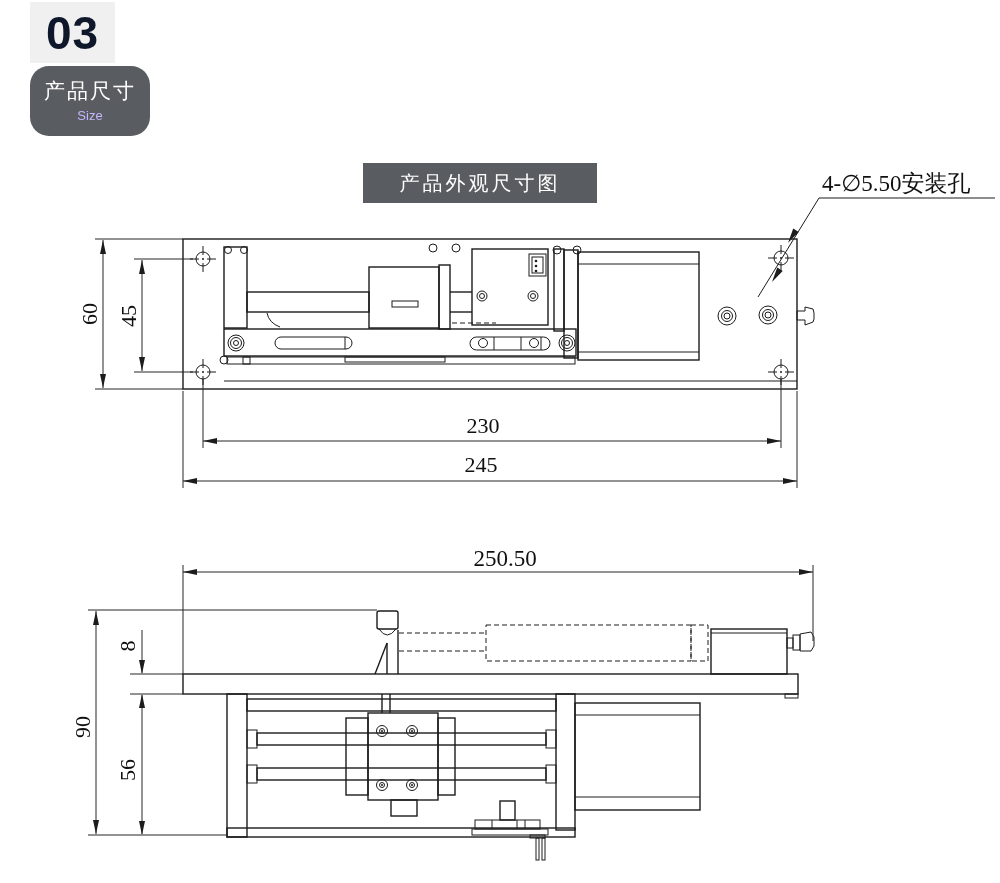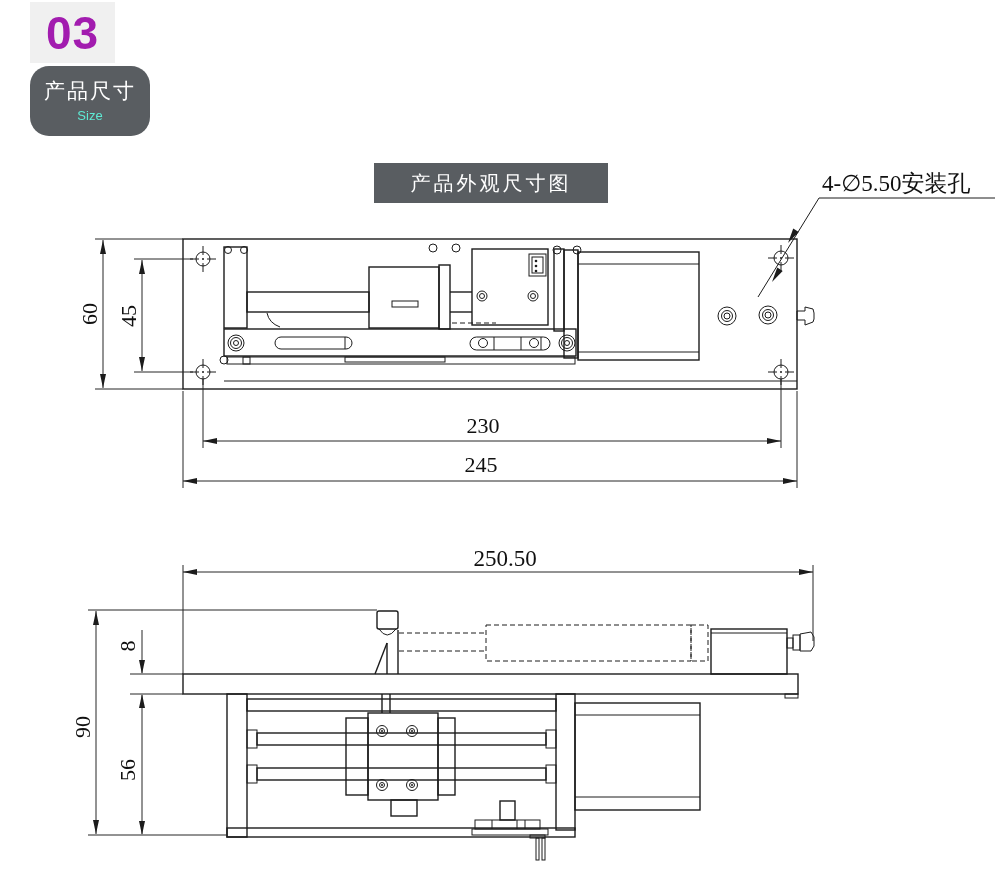--- a/index.html
+++ b/index.html
@@ -1,25 +1,25 @@
 <!DOCTYPE html>
 <html><head>
 <meta charset="utf-8">
 <style>
   html,body{margin:0;padding:0;background:#ffffff;}
   body{width:1000px;height:883px;position:relative;overflow:hidden;
        font-family:"Liberation Sans","DejaVu Sans",sans-serif;}
   .badge{position:absolute;left:30px;top:2px;width:85px;height:61px;
          background:#f0f0f0;display:flex;align-items:center;justify-content:center;}
-  .badge-num{font-size:46px;font-weight:bold;color:#a21caf;letter-spacing:1px;text-align:right;}
+  .badge-num{font-size:46px;font-weight:bold;color:#0f172a;letter-spacing:1px;text-align:right;}
   .panel{position:absolute;left:30px;top:66px;width:120px;height:70px;
          background:#595d61;color:#ffffff;text-align:center;border-radius:19px;}
   .panel-zh{font-size:21px;letter-spacing:2px;margin-top:11px;}
-  .panel-en{font-size:13px;color:#5eead4;margin-top:3px;}
-  .titlebar{position:absolute;left:374px;top:163px;width:234px;height:40px;
+  .panel-en{font-size:13px;color:#c4b5fd;margin-top:3px;}
+  .titlebar{position:absolute;left:363px;top:163px;width:234px;height:40px;
             background:#595d61;color:#ffffff;display:flex;align-items:center;
             justify-content:center;font-size:20px;letter-spacing:3px;}
   svg.drawing{position:absolute;left:0;top:0;}
   .ol{fill:none;stroke:#1c1c1c;stroke-width:1.4;}
   .tl{fill:none;stroke:#1c1c1c;stroke-width:1;}
   .dl{fill:none;stroke:#262626;stroke-width:1;}
   .dash{stroke-dasharray:5 3;}
   .cdash{stroke-dasharray:9 3 2 3;}
   .ar{fill:#1c1c1c;stroke:none;}
   .dimtext{font-family:"Liberation Serif","DejaVu Serif",serif;font-size:22px;fill:#101010;}

